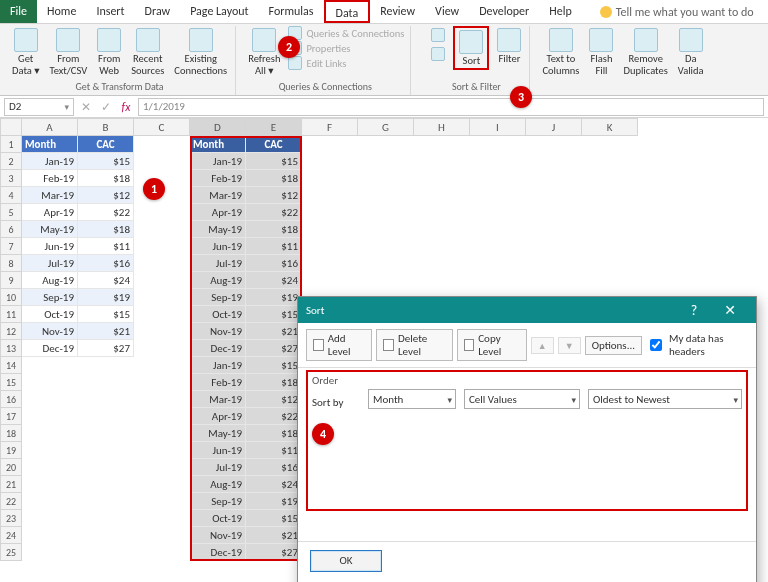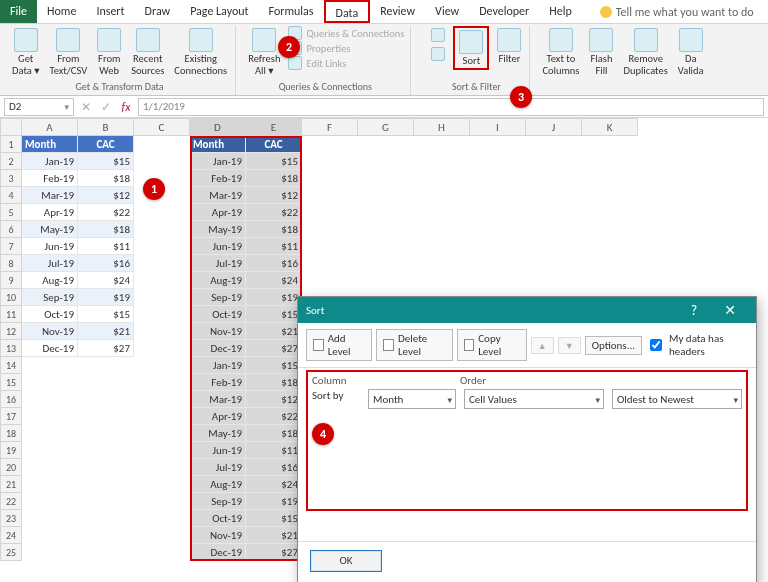--- a/index.html
+++ b/index.html
@@ -58,25 +58,25 @@
   .dlg-tools { display: flex; align-items: center; gap: 4px; padding: 6px 8px; border-bottom: 1px solid #ddd; }
   .tbtn { border: 1px solid #bbb; background: #f8f8f8; padding: 2px 6px; display: flex; align-items: center; gap: 4px; }
   .tbtn .ic { width: 12px; height: 12px; border:1px solid #888; background:#fff; display:inline-block; }
   .tbtn.dis { color:#aaa; border-color:#ddd; }
   .tbtn .arr { font-size:9px; }
   .chk { margin-left: auto; display:flex; align-items:center; gap:4px; }
   .chk input { width:12px; height:12px; }
   .dlg-body { padding: 4px 8px 8px 8px; }
   .dlg-body .hdrs { display: flex; gap: 8px; color:#555; margin-bottom:2px; }
   .dlg-body .hdrs div:nth-child(1){width:140px;} .dlg-body .hdrs div:nth-child(2){width:140px;} .dlg-body .hdrs div:nth-child(3){flex:1;}
-  .dlg-body .row { display:flex; gap:8px; align-items:flex-start; }
+  .dlg-body .row { display:flex; gap:8px; align-items:flex-end; }
   .dlg-body .lab { width: 48px; }
   .dd2 { border:1px solid #aaa; background:#fff; height:20px; display:flex; align-items:center; padding:0 4px; position:relative; }
   .dd2 .car { position:absolute; right:3px; font-size:9px; color:#555; }
-  .dd2.c1{width:88px;} .dd2.c2{width:140px;} .dd2.c3{flex:1;}
+  .dd2.c1{width:88px;} .dd2.c2{width:116px;} .dd2.c3{flex:1;}
   .redframe { border:2px solid #d40000; padding:2px 4px 100px 4px; margin-top:-2px; }
   .dlg-foot { display:flex; justify-content:flex-end; gap:10px; padding:8px 12px; border-top:1px solid #ddd;flex-direction:column; }
   .btn { width:72px; height:22px; border:1px solid #888; background:#f3f3f3; text-align:center; line-height:20px; }
   .btn.pri { border:1px solid #2a79c4; box-shadow: inset 0 0 0 1px #cde4f7; }
 </style>
 </head>
 <body>
 
 <div class="menubar">
   <div class="tab file">File</div>
@@ -367,21 +367,20 @@
           <span>Options...</span>
         </div>
       <label class="chk">
           <input type="checkbox" checked="" style="">
           <span>My data has headers</span>
         </label>
     </div>
     <div class="dlg-body">
       <div class="redframe">
         <div class="hdrs">
-          <div>Column</div>
           <div>Order</div>
         </div>
         <div class="row">
           <div class="lab">Sort by</div>
           <div class="dd2 c1">
               <span>Month</span>
               <span class="car">▾</span>
             </div>
           <div class="dd2 c2">
               <span>Cell Values</span>

